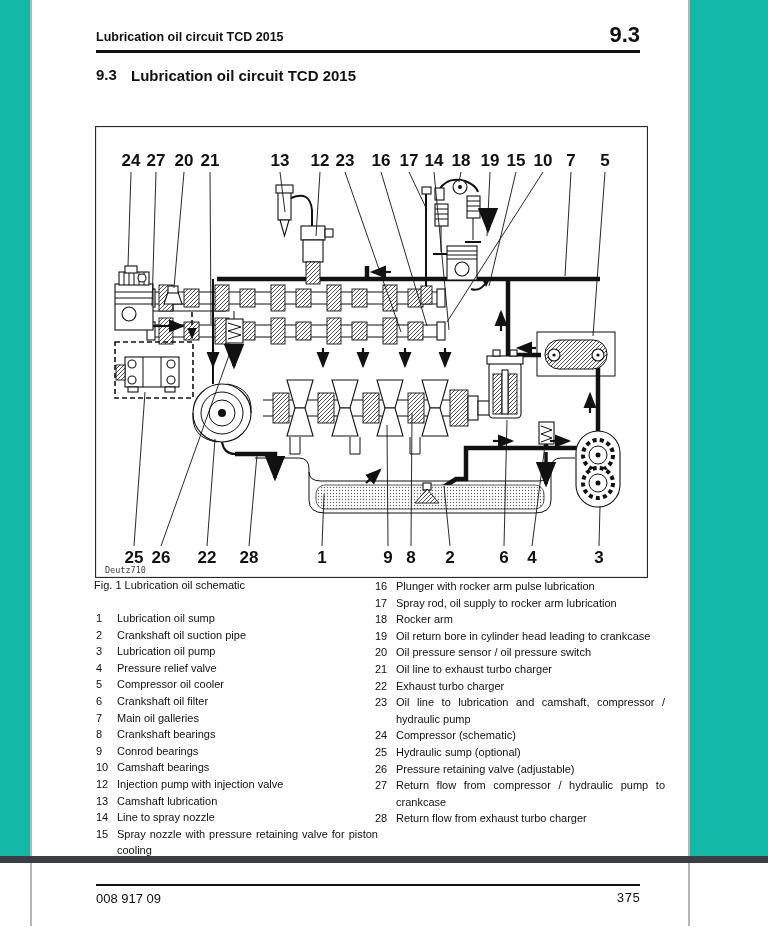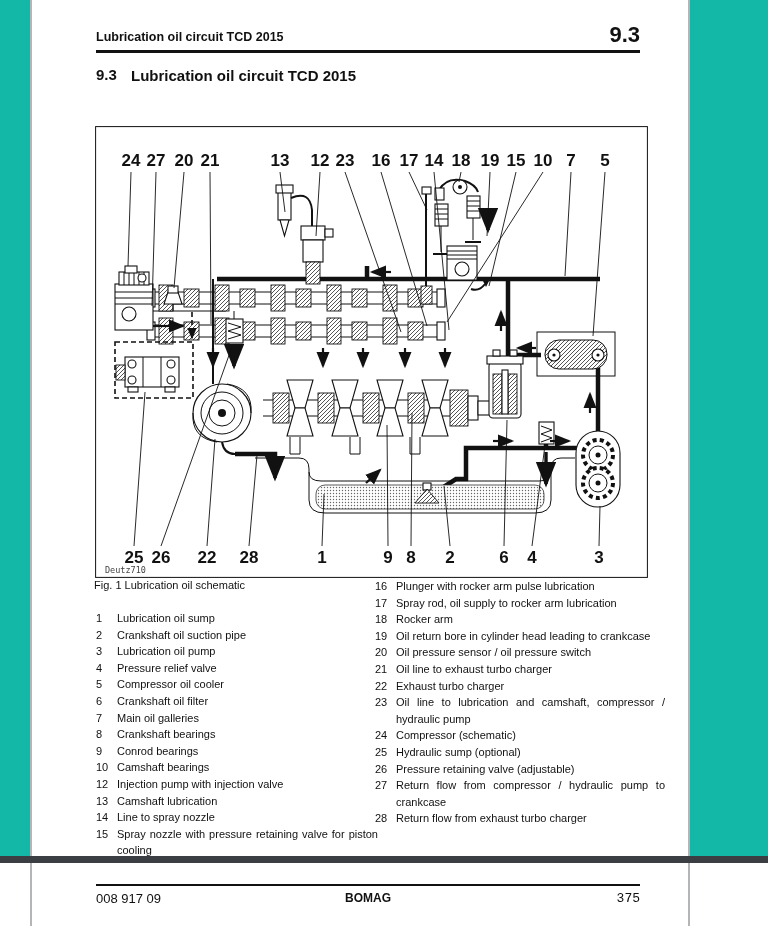--- a/index.html
+++ b/index.html
@@ -458,20 +458,19 @@
           <span class="ltxt">Return flow from compressor / hydraulic pump to crankcase</span>
         </div>
         <div class="lrow">
           <span class="lnum">28</span>
           <span class="ltxt">Return flow from exhaust turbo charger</span>
         </div>
       </div>
 
     <div class="ft-rule"></div>
     <div class="ft ft-left">008 917 09</div>
-    <div class="ft ft-center">BOMAG</div>
     <div class="ft ft-right">375</div>
   </div>
 
   <div class="edge-line" style="left:30px"></div>
   <div class="edge-line" style="left:688px"></div>
   <div class="bottom-bar"></div>
 </div>
 
 </body></html>

